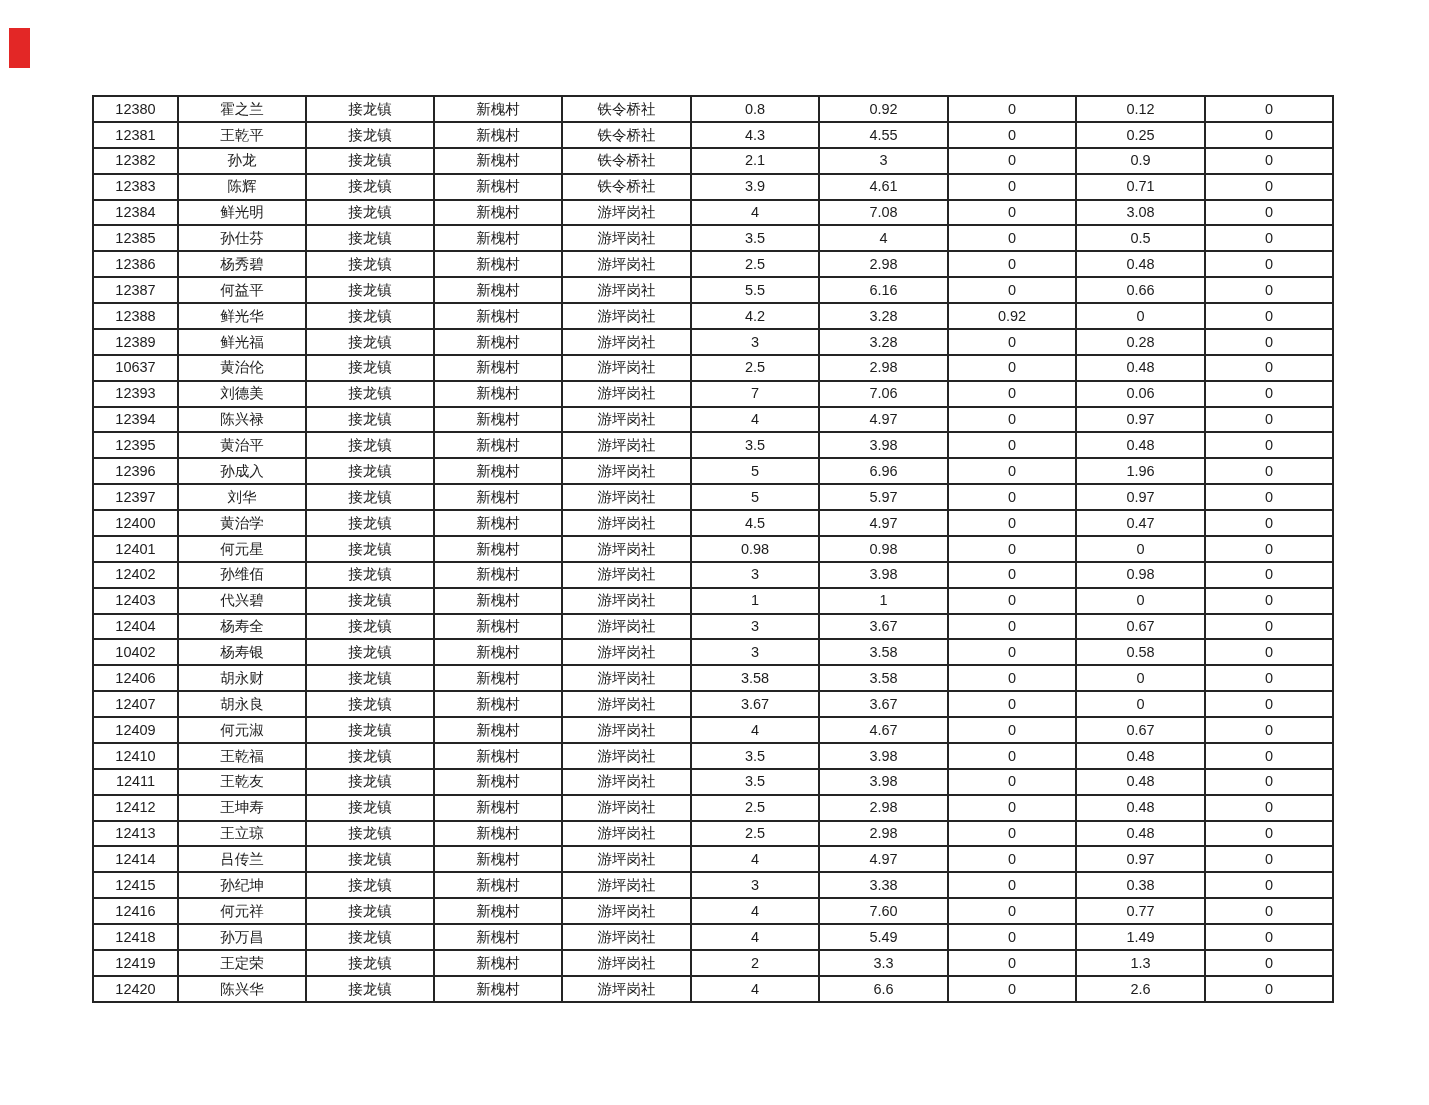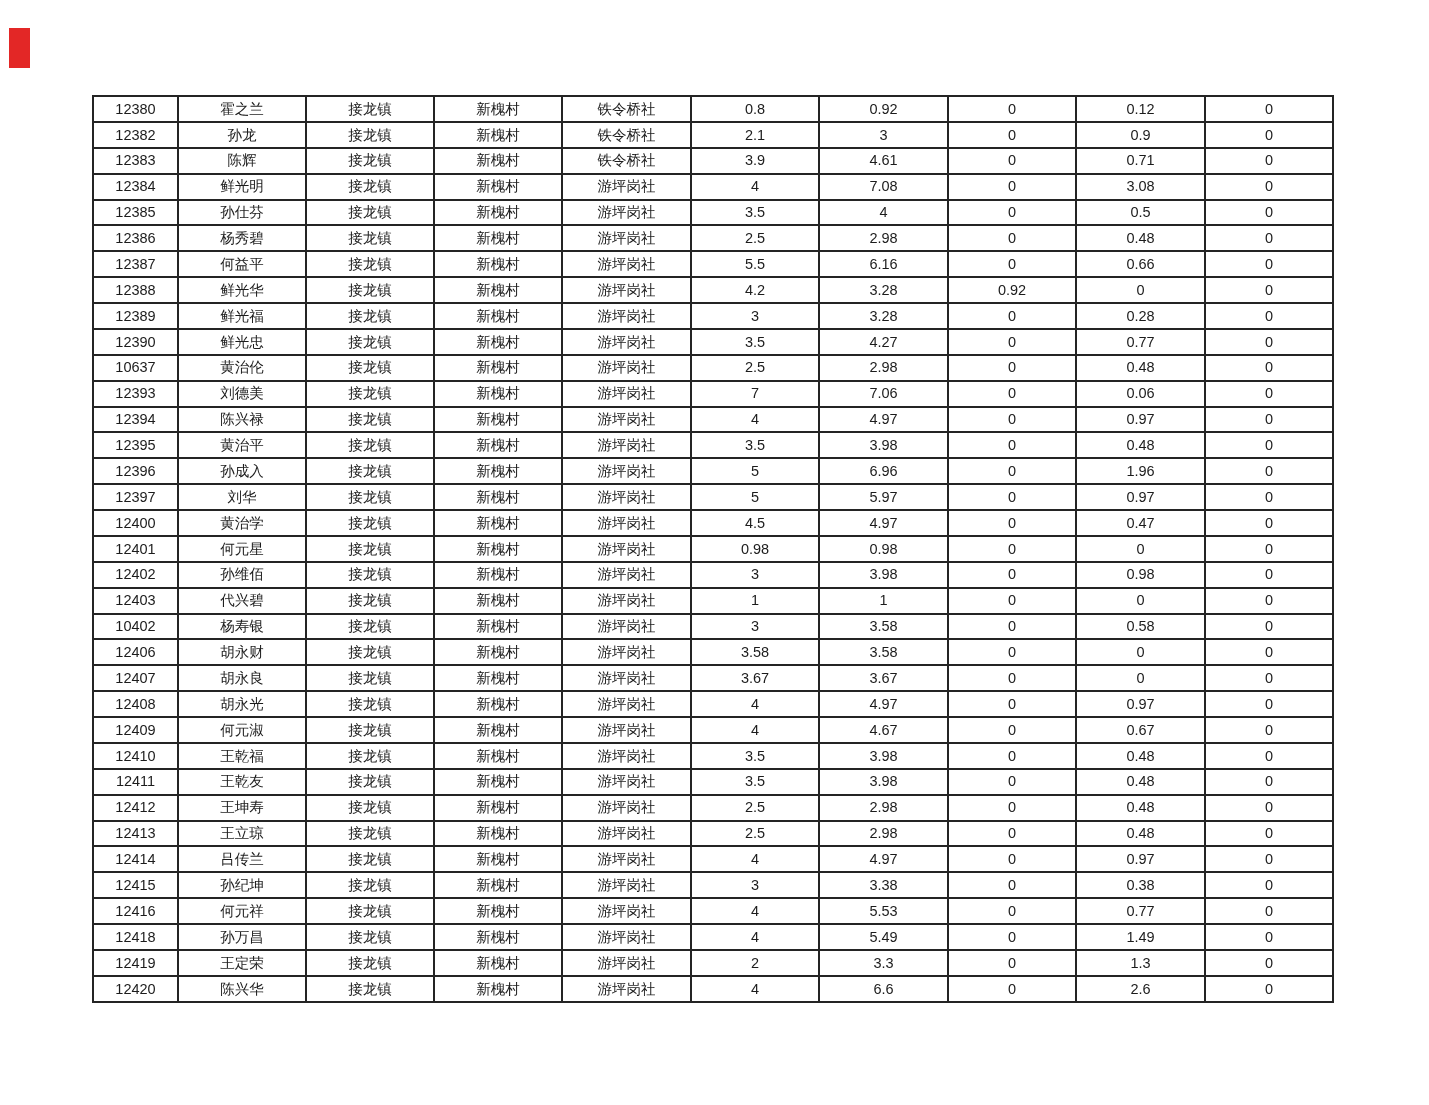--- a/index.html
+++ b/index.html
@@ -73,20 +73,32 @@
         <td>接龙镇</td>
         <td>新槐村</td>
         <td>铁令桥社</td>
         <td>0.8</td>
         <td>0.92</td>
         <td>0</td>
         <td>0.12</td>
         <td>0</td>
       </tr>
       <tr>
+        <td>12381</td>
+        <td>王乾平</td>
+        <td>接龙镇</td>
+        <td>新槐村</td>
+        <td>铁令桥社</td>
+        <td>4.3</td>
+        <td>4.55</td>
+        <td>0</td>
+        <td>0.25</td>
+        <td>0</td>
+      </tr>
+      <tr>
         <td>12382</td>
         <td>孙龙</td>
         <td>接龙镇</td>
         <td>新槐村</td>
         <td>铁令桥社</td>
         <td>2.1</td>
         <td>3</td>
         <td>0</td>
         <td>0.9</td>
         <td>0</td>
@@ -169,32 +181,20 @@
         <td>接龙镇</td>
         <td>新槐村</td>
         <td>游坪岗社</td>
         <td>3</td>
         <td>3.28</td>
         <td>0</td>
         <td>0.28</td>
         <td>0</td>
       </tr>
       <tr>
-        <td>12390</td>
-        <td>鲜光忠</td>
-        <td>接龙镇</td>
-        <td>新槐村</td>
-        <td>游坪岗社</td>
-        <td>3.5</td>
-        <td>4.27</td>
-        <td>0</td>
-        <td>0.77</td>
-        <td>0</td>
-      </tr>
-      <tr>
         <td>10637</td>
         <td>黄治伦</td>
         <td>接龙镇</td>
         <td>新槐村</td>
         <td>游坪岗社</td>
         <td>2.5</td>
         <td>2.98</td>
         <td>0</td>
         <td>0.48</td>
         <td>0</td>
@@ -301,20 +301,32 @@
         <td>接龙镇</td>
         <td>新槐村</td>
         <td>游坪岗社</td>
         <td>1</td>
         <td>1</td>
         <td>0</td>
         <td>0</td>
         <td>0</td>
       </tr>
       <tr>
+        <td>12404</td>
+        <td>杨寿全</td>
+        <td>接龙镇</td>
+        <td>新槐村</td>
+        <td>游坪岗社</td>
+        <td>3</td>
+        <td>3.67</td>
+        <td>0</td>
+        <td>0.67</td>
+        <td>0</td>
+      </tr>
+      <tr>
         <td>10402</td>
         <td>杨寿银</td>
         <td>接龙镇</td>
         <td>新槐村</td>
         <td>游坪岗社</td>
         <td>3</td>
         <td>3.58</td>
         <td>0</td>
         <td>0.58</td>
         <td>0</td>
@@ -337,32 +349,20 @@
         <td>接龙镇</td>
         <td>新槐村</td>
         <td>游坪岗社</td>
         <td>3.67</td>
         <td>3.67</td>
         <td>0</td>
         <td>0</td>
         <td>0</td>
       </tr>
       <tr>
-        <td>12408</td>
-        <td>胡永光</td>
-        <td>接龙镇</td>
-        <td>新槐村</td>
-        <td>游坪岗社</td>
-        <td>4</td>
-        <td>4.97</td>
-        <td>0</td>
-        <td>0.97</td>
-        <td>0</td>
-      </tr>
-      <tr>
         <td>12409</td>
         <td>何元淑</td>
         <td>接龙镇</td>
         <td>新槐村</td>
         <td>游坪岗社</td>
         <td>4</td>
         <td>4.67</td>
         <td>0</td>
         <td>0.67</td>
         <td>0</td>
@@ -439,21 +439,21 @@
         <td>0.38</td>
         <td>0</td>
       </tr>
       <tr>
         <td>12416</td>
         <td>何元祥</td>
         <td>接龙镇</td>
         <td>新槐村</td>
         <td>游坪岗社</td>
         <td>4</td>
-        <td>5.53</td>
+        <td>7.60</td>
         <td>0</td>
         <td>0.77</td>
         <td>0</td>
       </tr>
       <tr>
         <td>12418</td>
         <td>孙万昌</td>
         <td>接龙镇</td>
         <td>新槐村</td>
         <td>游坪岗社</td>

